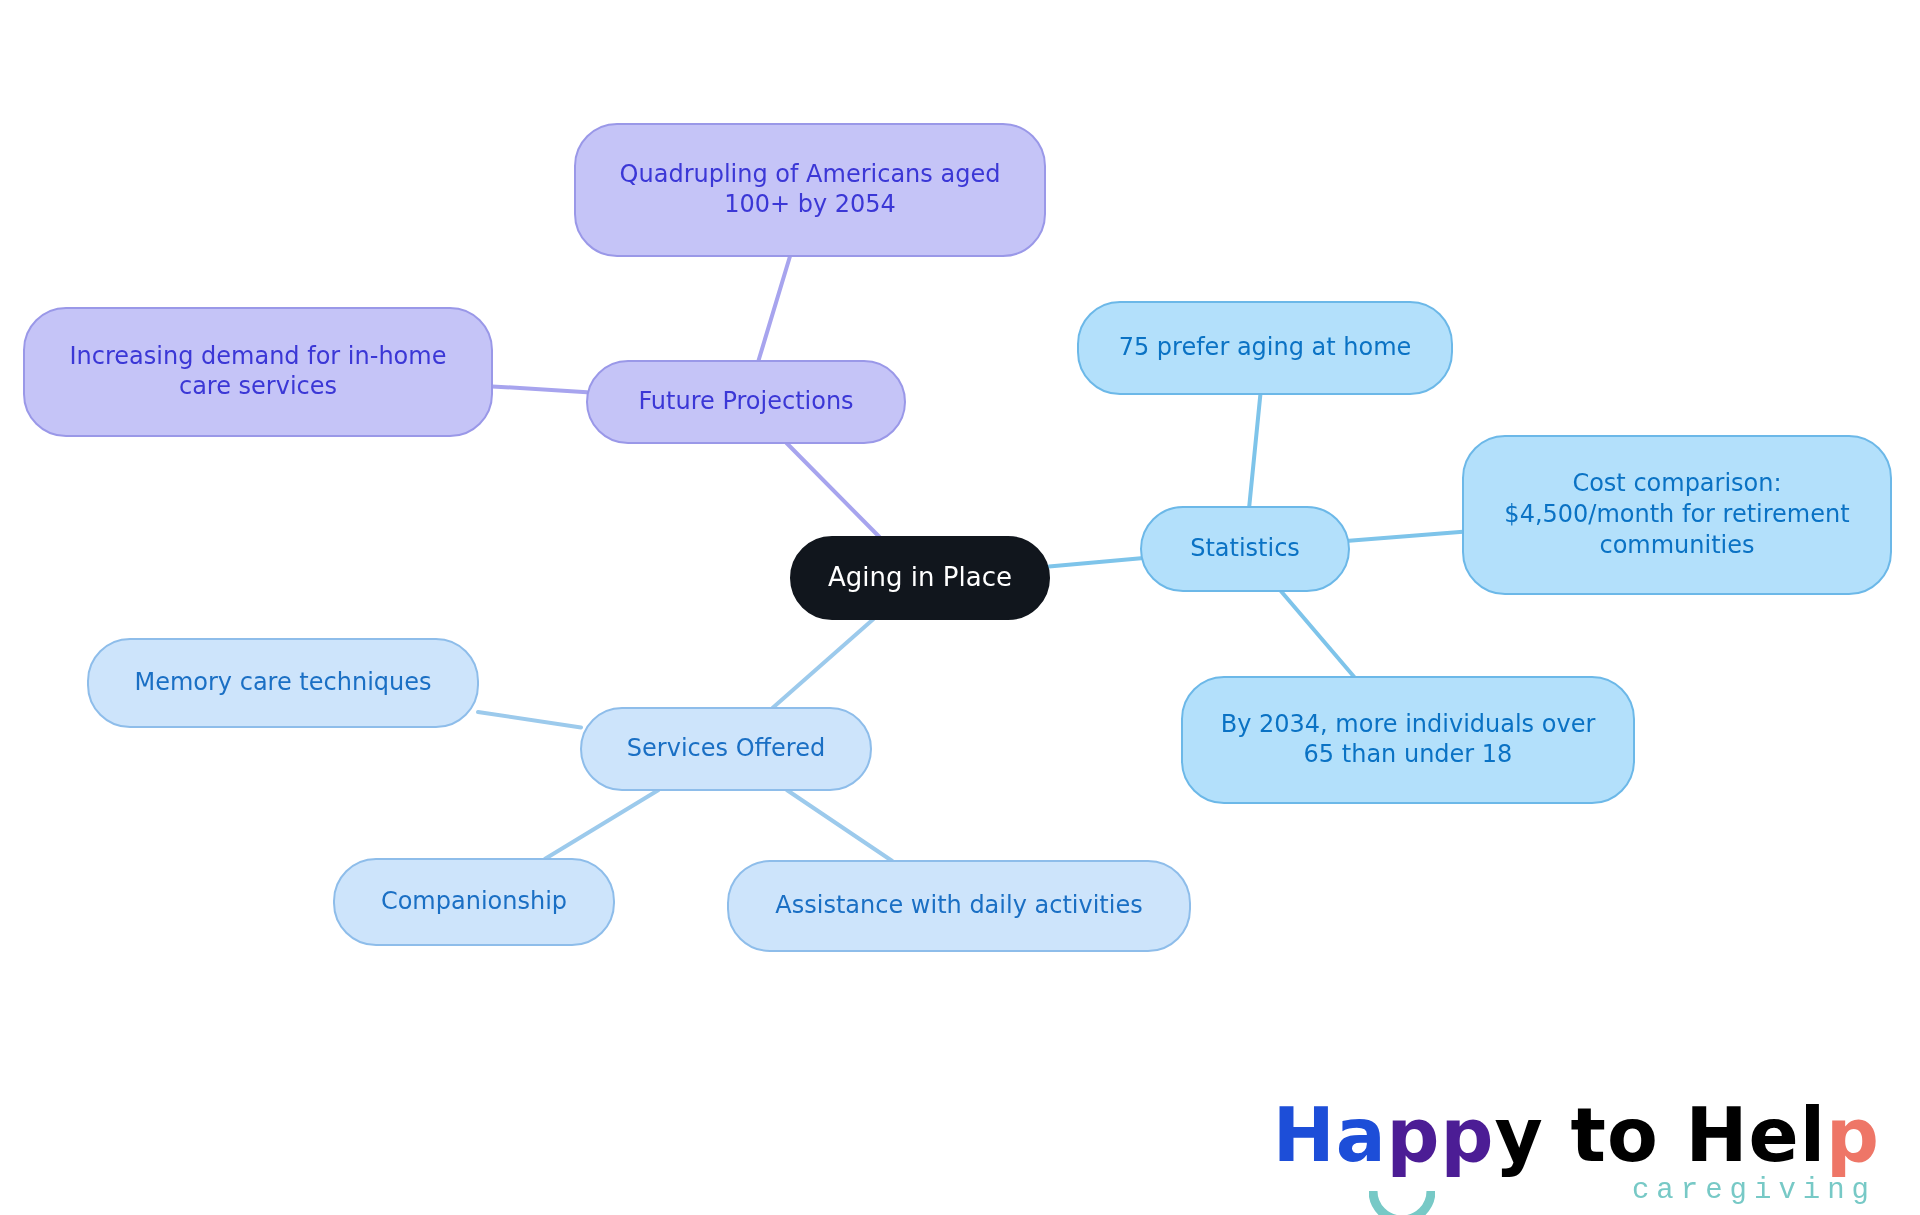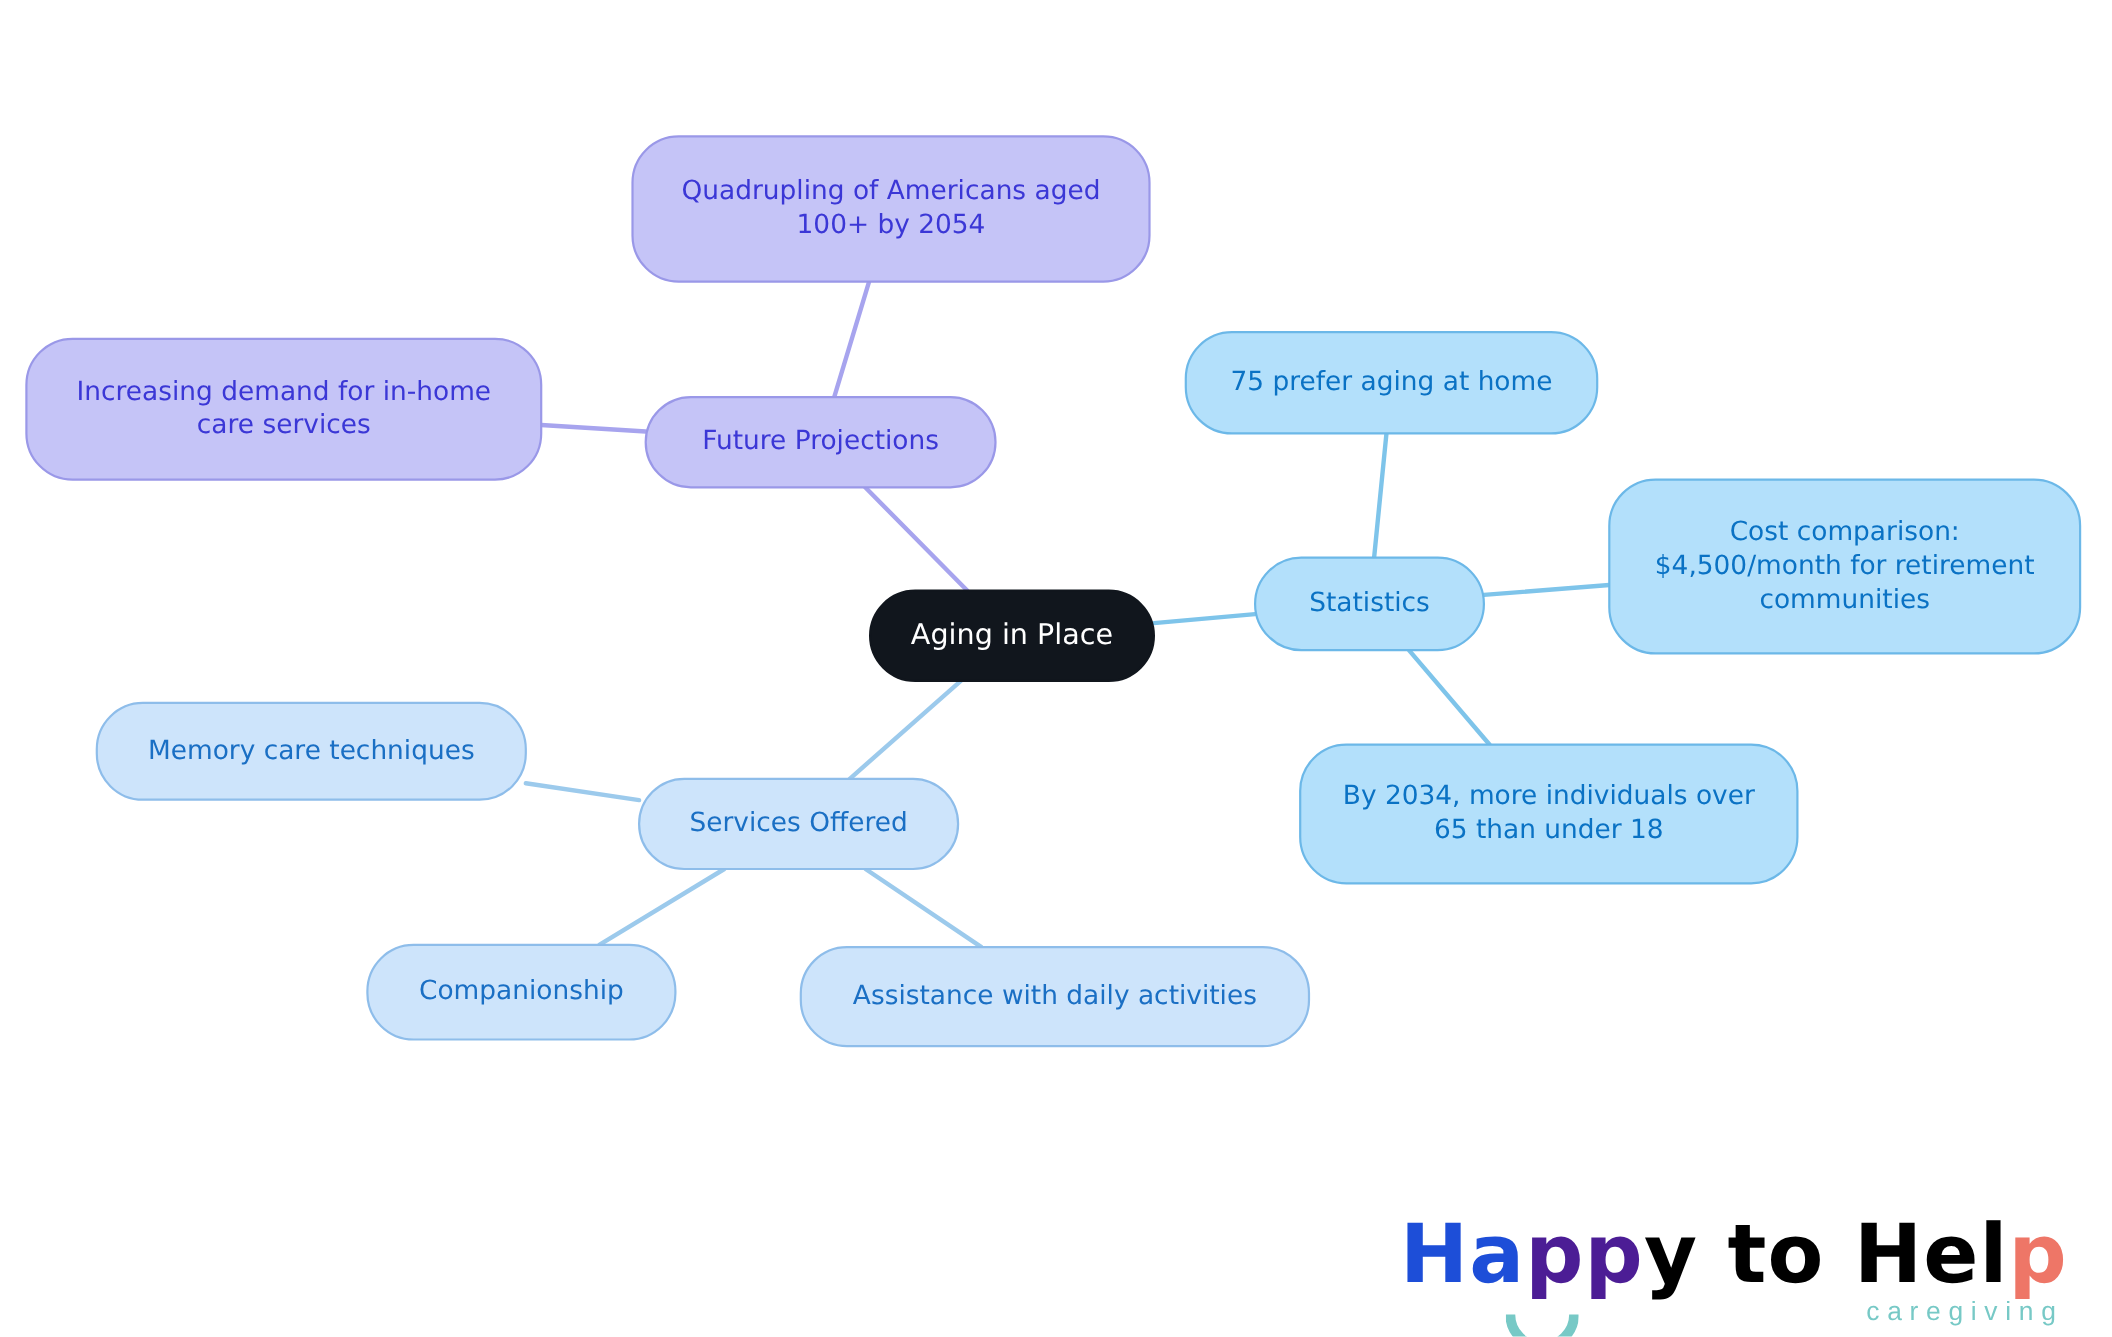--- a/index.html
+++ b/index.html
@@ -36,22 +36,22 @@
   }
   .logo-main {
     font-family: "DejaVu Sans", "Liberation Sans", sans-serif;
     font-weight: bold;
     font-size: 74px;
     letter-spacing: 1px;
     position: relative;
     white-space: nowrap;
   }
   .logo-sub {
-    font-family: Liberation Sans, sans-serif;
-    font-size: 24px;
+    font-family: Liberation Mono, monospace;
+    font-size: 29px;
     letter-spacing: 7px;
     margin-top: 4px;
     padding-right: 4px;
   }
   .smile-wrap {
     position: absolute;
     left: 96px;
     bottom: -22px;
     width: 66px;
     height: 34px;

